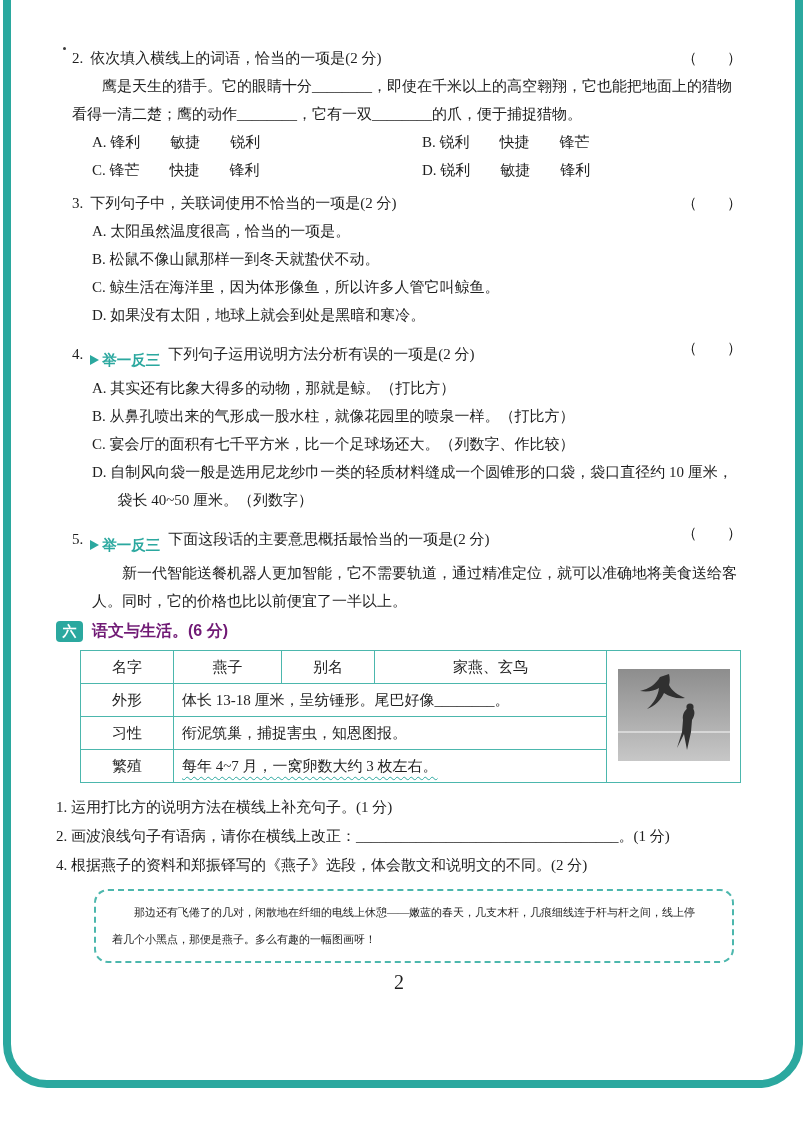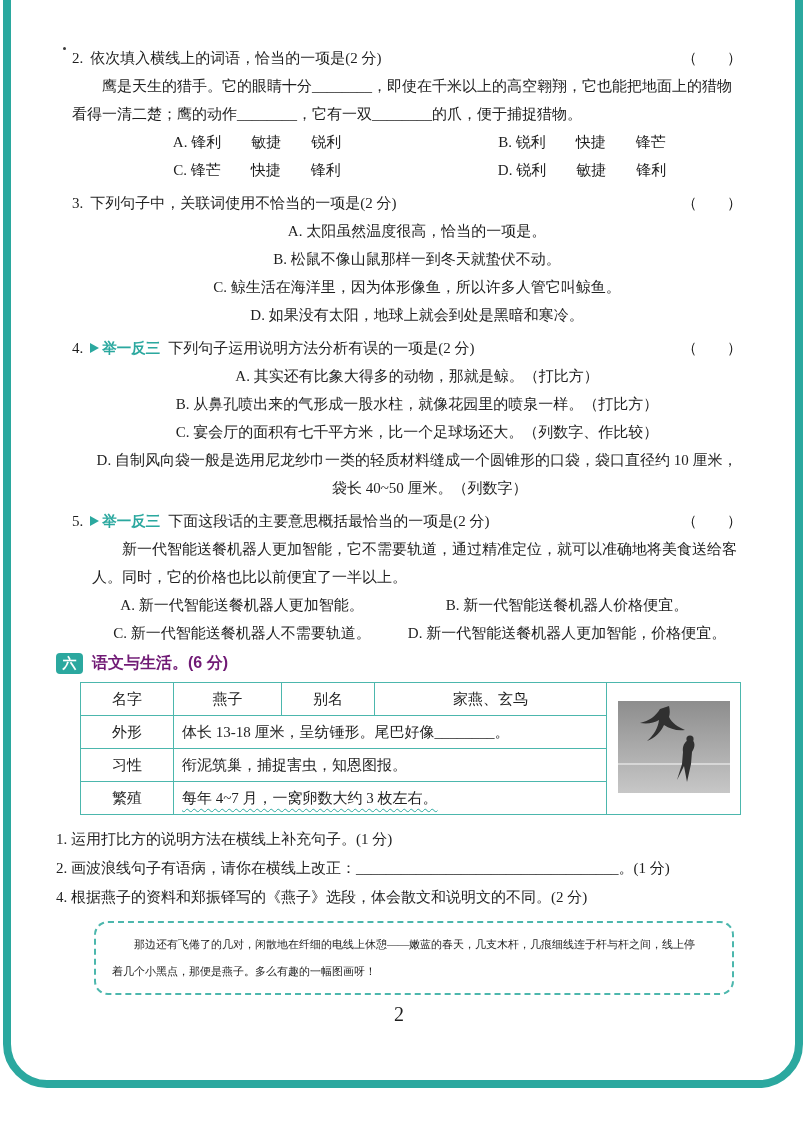--- a/index.html
+++ b/index.html
@@ -35,36 +35,36 @@
   }
   section.question{ margin-left:16px; margin-bottom:5px; }
   .qtitle{
     display:flex; justify-content:space-between;
     line-height:28px;
   }
   .qleft{ display:flex; align-items:center; }
   .qnum{ margin-right:7px; }
   .tag{
     color:var(--teal); font-weight:bold;
-    margin:0 8px 0 0;
+    margin:12px 8px 0 0;
     display:inline-flex; align-items:center;
     font-family:"Liberation Sans", sans-serif;
     font-size:14.5px;
   }
   .tri{
     display:inline-block; width:0; height:0;
     border-left:9px solid var(--teal);
     border-top:5px solid transparent;
     border-bottom:5px solid transparent;
     margin-right:3px;
   }
   .bracket{ white-space:pre; }
   .passage{ line-height:28px; text-indent:2em; }
   .passage.padded{ padding-left:20px; }
-  .opts{ padding-left:20px; line-height:28px;text-align:center; }
+  .opts{ padding-left:20px; line-height:28px; }
   .grid2{ display:grid; grid-template-columns:330px 1fr; }
   .grid2.narrow{ grid-template-columns:300px 1fr; }
   .optlist .opt{ display:block; padding-left:1.7em; text-indent:-1.7em; }
   .sec-header{ display:flex; align-items:center; margin:6px 0 4px 0; }
   .badge{
     display:inline-flex; align-items:center; justify-content:center;
     width:27px; height:21px; border-radius:4px;
     background:var(--teal); color:#fff;
     font-family:"Liberation Sans", sans-serif;
     font-size:14px; font-weight:bold;
@@ -185,26 +185,20 @@
         <span class="qnum">5.</span>
         <span class="tag">
             <i class="tri"></i>
             <span>举一反三</span>
           </span>
         <span>下面这段话的主要意思概括最恰当的一项是(2 分)</span>
       </div>
       <span class="bracket">（　　）</span>
     </div>
     <p class="passage padded">新一代智能送餐机器人更加智能，它不需要轨道，通过精准定位，就可以准确地将美食送给客人。同时，它的价格也比以前便宜了一半以上。</p>
-    <div class="opts grid2 narrow">
-      <span class="opt">A. 新一代智能送餐机器人更加智能。</span>
-      <span class="opt">B. 新一代智能送餐机器人价格便宜。</span>
-      <span class="opt">C. 新一代智能送餐机器人不需要轨道。</span>
-      <span class="opt">D. 新一代智能送餐机器人更加智能，价格便宜。</span>
-    </div>
   </section>
 
   <section>
     <div class="sec-header">
       <span class="badge">六</span>
       <span class="sec-title">语文与生活。(6 分)</span>
     </div>
 
     <table class="info-table">
       <colgroup>

